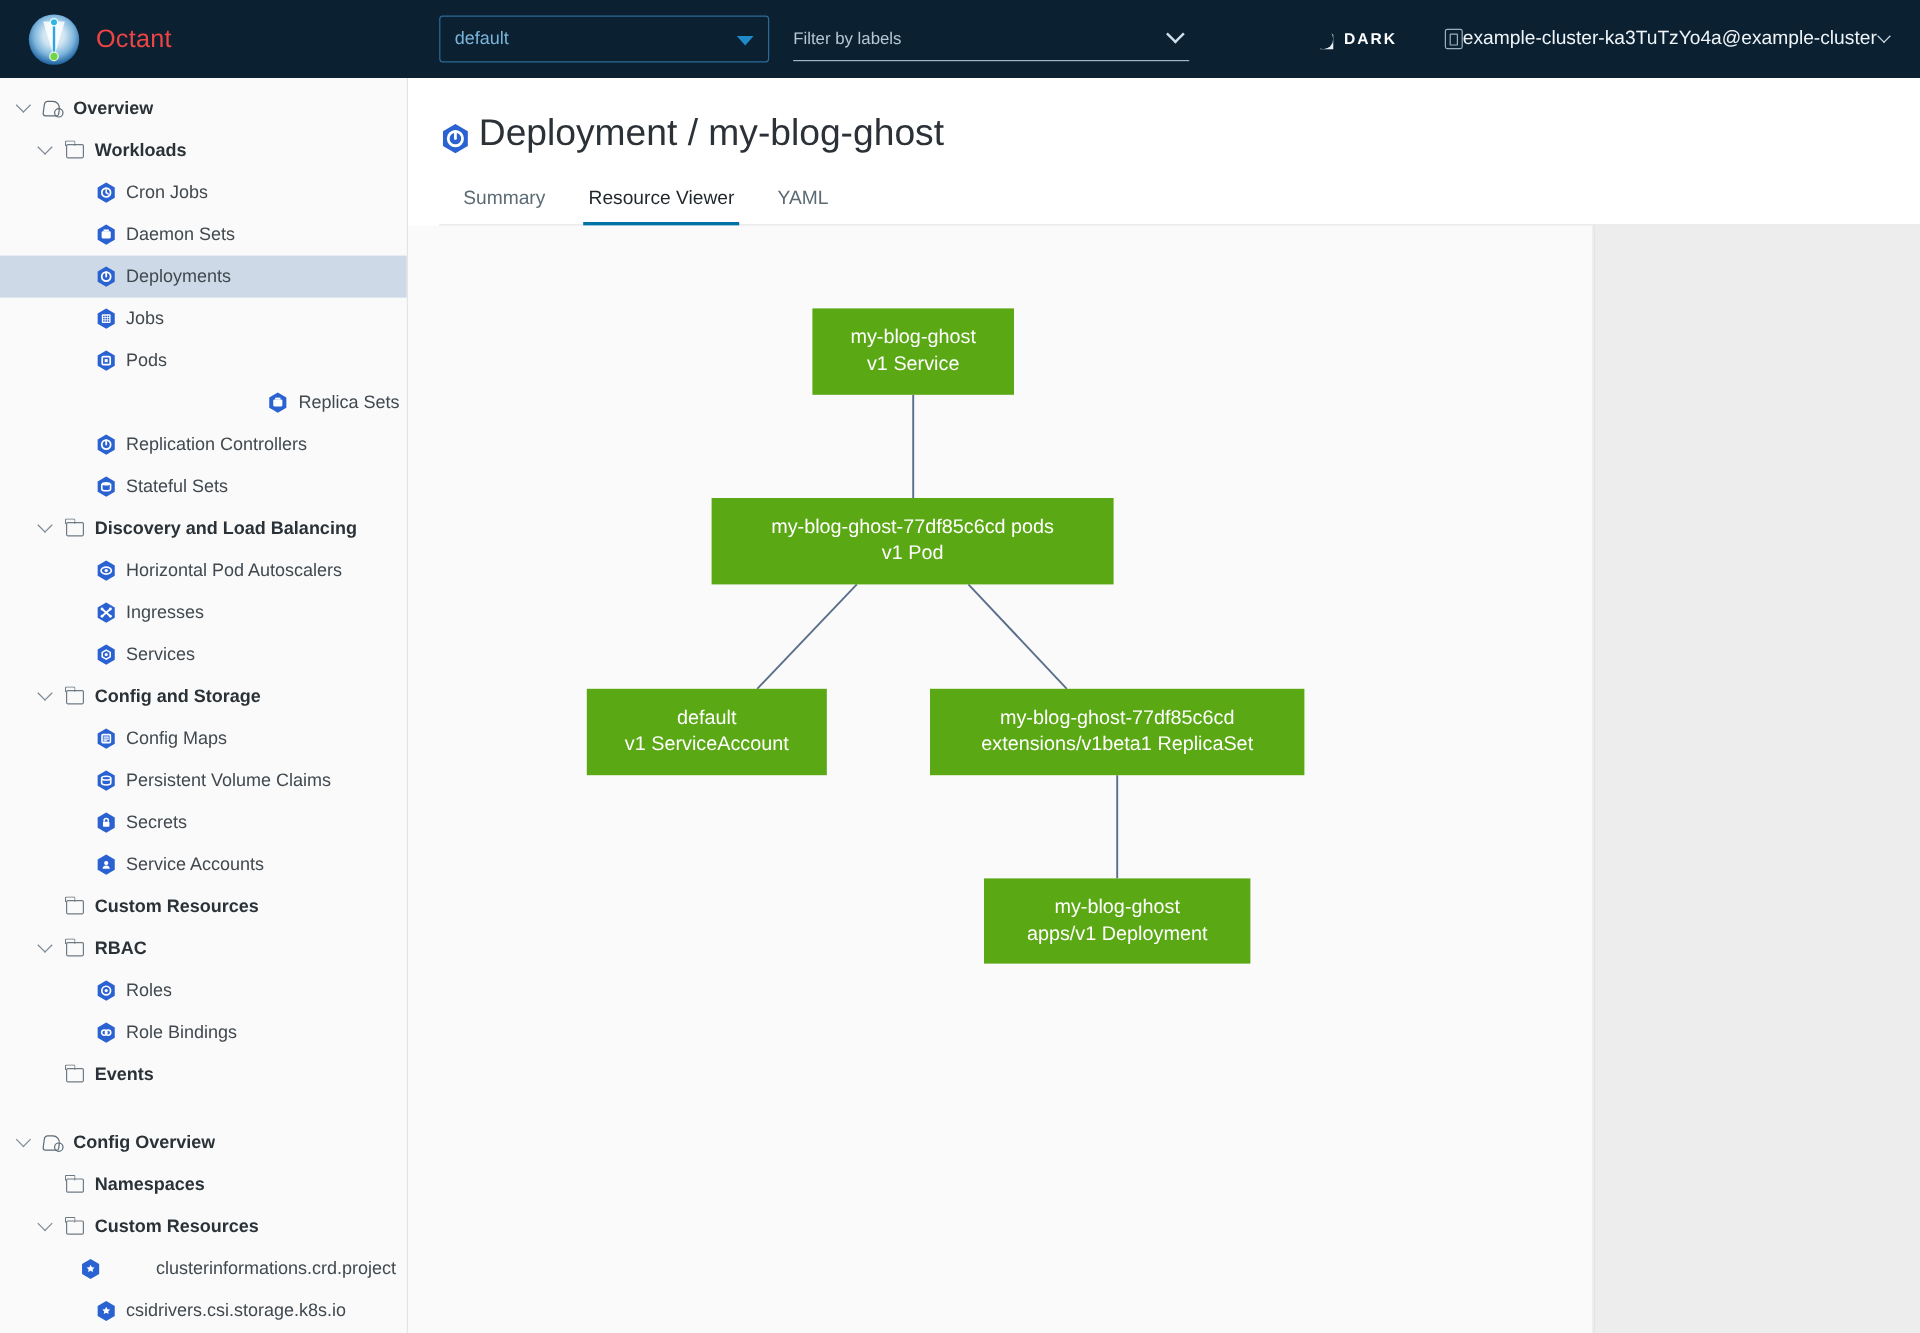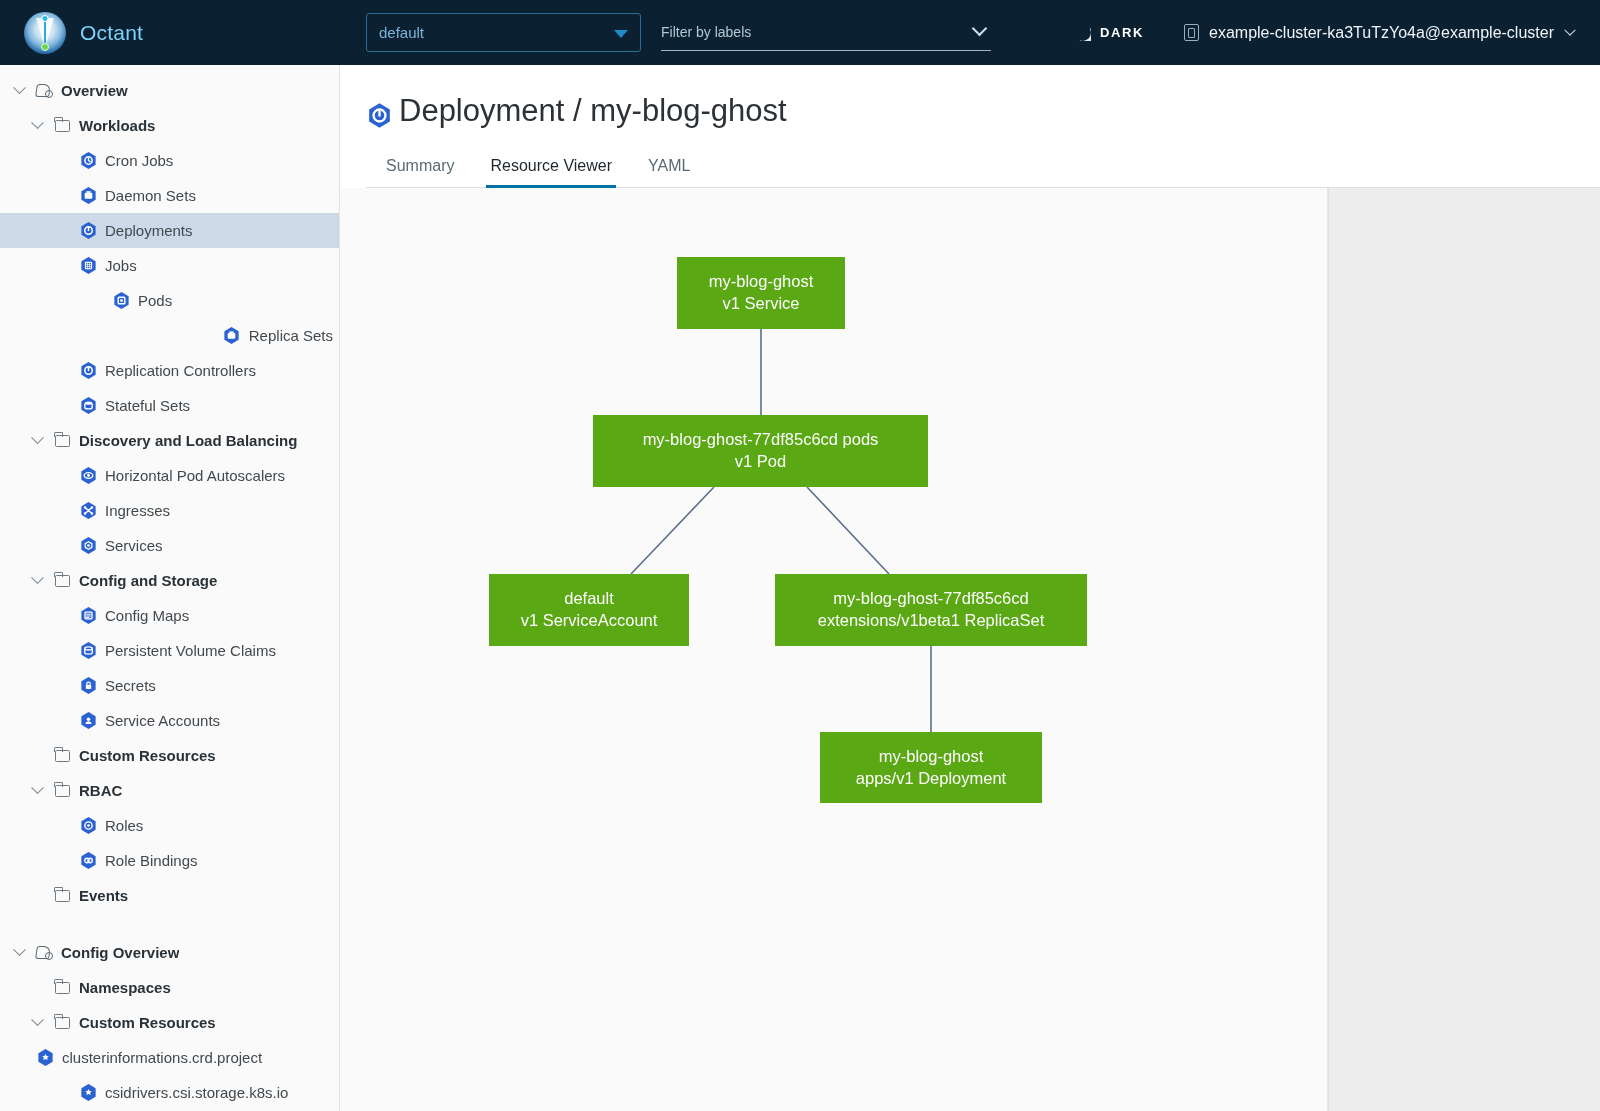--- a/index.html
+++ b/index.html
@@ -38,21 +38,21 @@
   .logo-dot-top {
     position: absolute; left: 50%; top: 8%; transform: translateX(-50%);
     width: 7px; height: 7px; border-radius: 50%; background: #29b8e8;
     border: 1.5px solid #fff;
   }
   .logo-dot-bot {
     position: absolute; left: 50%; bottom: 6%; transform: translateX(-50%);
     width: 8px; height: 8px; border-radius: 50%; background: #6fd44a;
     border: 1.5px solid #eafbe2;
   }
-  .brand-name { font-size: 21px; letter-spacing: .2px; color: #7dd3fc; }
+  .brand-name { font-size: 21px; letter-spacing: .2px; color: #ef4444; }
 
   .ns-select {
     width: 275px; height: 39px; margin-left: 26px;
     border: 1px solid #2b6b96; border-radius: 3px;
     background: #0b2031; display: flex; align-items: center;
     padding: 0 12px; position: relative; cursor: pointer;
   }
   .ns-value { font-size: 15px; color: #7bb4da; }
   .ns-caret {
     position: absolute; right: 12px; top: 50%; margin-top: -3px;
@@ -84,21 +84,21 @@
   }
   .moon::before {
     content: ""; position: absolute; inset: 0;
     border-radius: 50%;
     box-shadow: 5px 4px 0 0 #e8eef3;
     clip-path: inset(0 0 0 0);
   }
   .theme-label { font-size: 13px; font-weight: bold; letter-spacing: 1.6px; color: #fff; }
 
   .cluster-chip {
-    display: flex; align-items: center; gap: 10px;
+    display: flex; align-items: center; 
     padding: 0 8px 0 18px; cursor: pointer;
   }
   .cluster-ico {
     width: 15px; height: 17px; border: 1.6px solid #9bb0bf; border-radius: 2px;
     position: relative; flex: 0 0 auto;
   }
   .cluster-ico::after {
     content: ""; position: absolute; left: 3px; top: 3px;
     width: 5px; height: 8px; border: 1.4px solid #9bb0bf; border-radius: 1px;
   }
@@ -311,21 +311,21 @@
                   <rect x="13.6" y="11.3" width="1.6" height="1.6"></rect>
                   <rect x="8.8" y="13.7" width="1.6" height="1.6"></rect>
                   <rect x="11.2" y="13.7" width="1.6" height="1.6"></rect>
                   <rect x="13.6" y="13.7" width="1.6" height="1.6"></rect>
                 </g>
               </svg>
             </span>
           </span>
           <span class="nav-label">Jobs</span>
         </div>
-        <div class="nav-row lvl3" style="padding-left: 107px;">
+        <div class="nav-row lvl3" style="padding-left: 74px;">
           <span class="ico-slot">
             <span class="k8s">
               <svg width="19" height="19" viewBox="0 0 24 24">
                 <polygon points="12,1.4 21,6.7 21,17.3 12,22.6 3,17.3 3,6.7" fill="#2b62d1"></polygon>
                 <rect x="7.8" y="7.8" width="8.4" height="8.4" rx="1.2" fill="none" stroke="#fff" stroke-width="1.8"></rect>
                 <rect x="10.4" y="10.4" width="3.2" height="3.2" fill="#fff"></rect>
               </svg>
             </span>
           </span>
           <span class="nav-label">Pods</span>
@@ -544,21 +544,21 @@
         <div class="nav-row lvl2 bold">
           <span class="caret-slot" style="margin-left: 26px;">
             <span class="caret"></span>
           </span>
           <span style="width: 0px;"></span>
           <span class="ico-slot">
             <span class="folder"></span>
           </span>
           <span class="nav-label">Custom Resources</span>
         </div>
-        <div class="nav-row lvl3" style="padding-left: 31px;">
+        <div class="nav-row lvl3" style="padding-left: 61px; gap: 38px;">
           <span class="ico-slot">
             <span class="k8s">
               <svg width="19" height="19" viewBox="0 0 24 24">
                 <polygon points="12,1.4 21,6.7 21,17.3 12,22.6 3,17.3 3,6.7" fill="#2b62d1"></polygon>
                 <path d="M12 7.6l1.3 2.5 2.8.3-2 2 .5 2.8-2.6-1.4-2.6 1.4.5-2.8-2-2 2.8-.3z" fill="#fff"></path>
               </svg>
             </span>
           </span>
           <span class="nav-label">clusterinformations.crd.project</span>
         </div>

